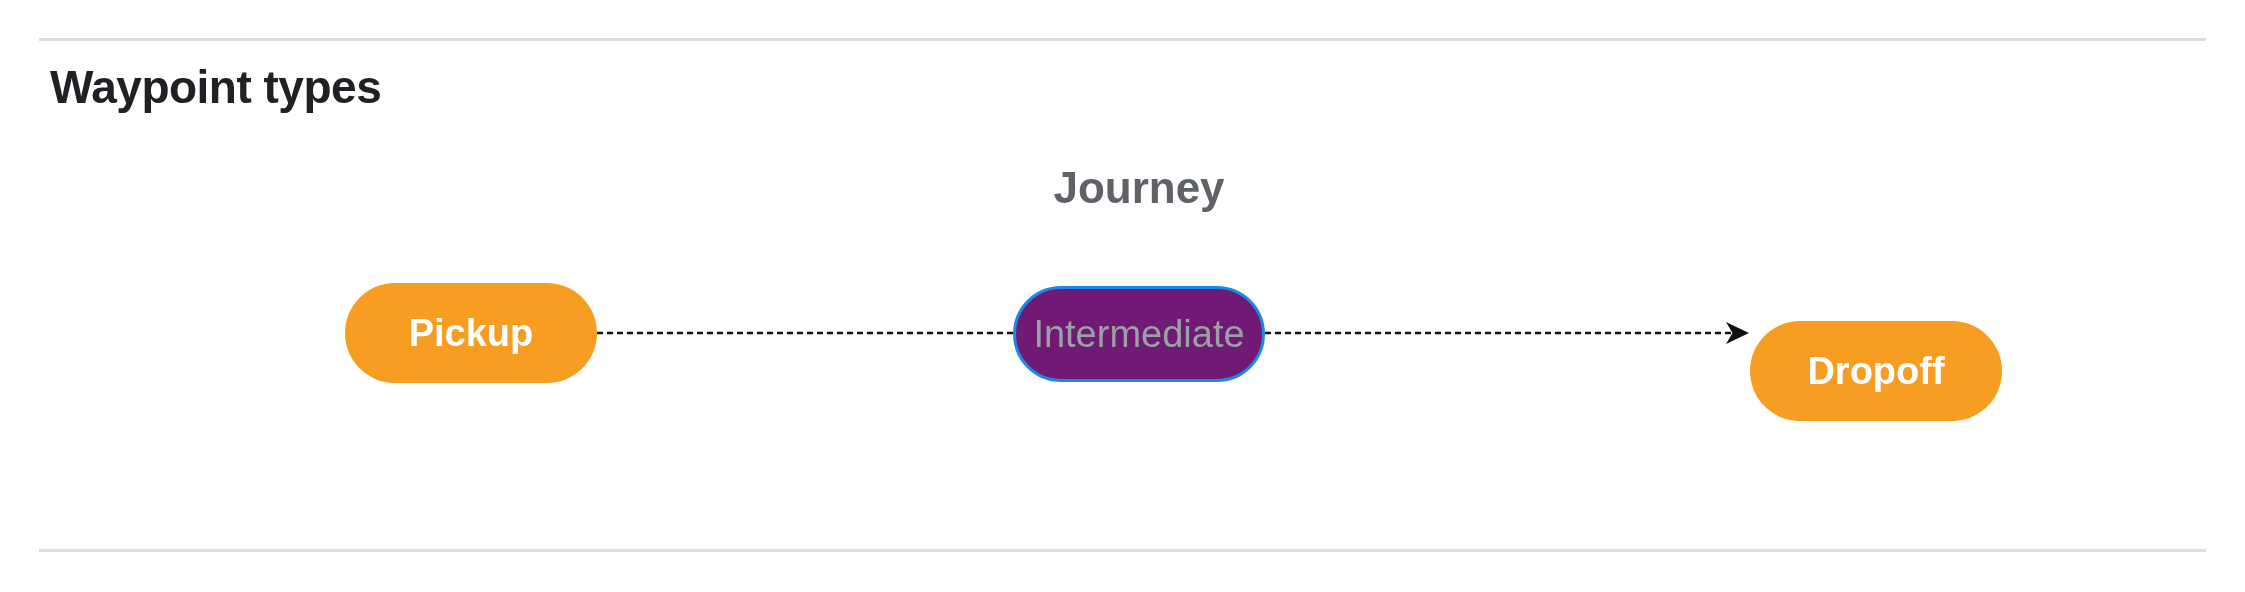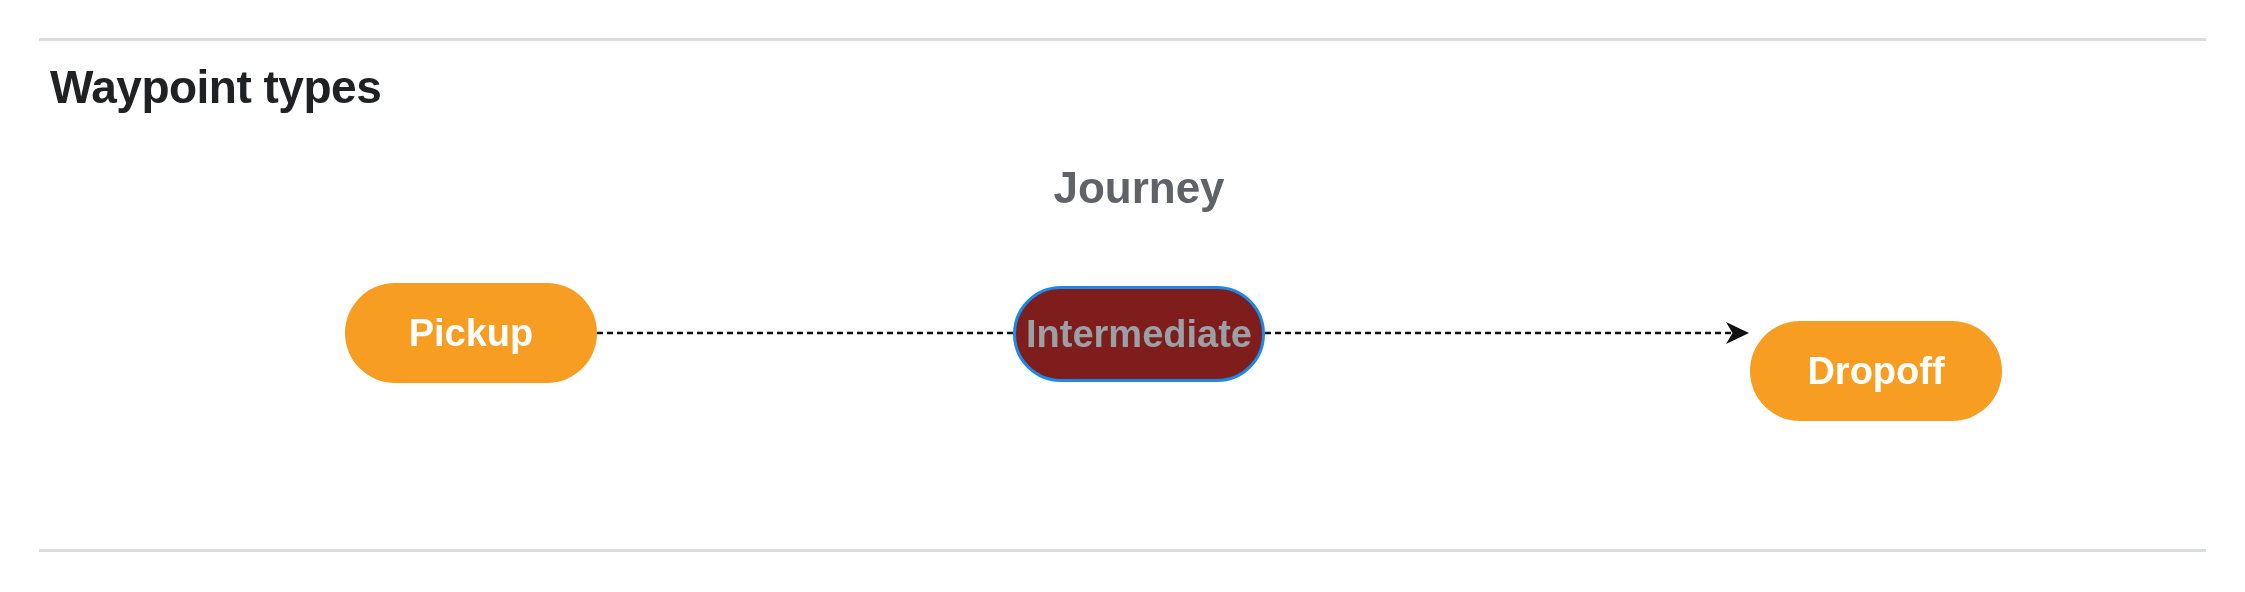--- a/index.html
+++ b/index.html
@@ -72,24 +72,24 @@
     height: 100px;
     border-radius: 50px;
     background: var(--node-fill);
     color: var(--node-text);
     font-weight: 700;
   }
   .node.outlined {
     width: 252px;
     height: 96px;
     border-radius: 48px;
-    background: #7f1d1d;
+    background: #701a75;
     border: 3px solid var(--outline-border);
     color: var(--outline-text);
-    font-weight: 700;
+    font-weight: 400;
   }
   #node-pickup { left: 345px; top: 283px; }
   #node-intermediate { left: 1013px; top: 286px; }
   #node-dropoff { left: 1750px; top: 297px; margin-top: 24px; }
   svg.edges {
     position: absolute;
     inset: 0;
     pointer-events: none;
   }
   .edge {

